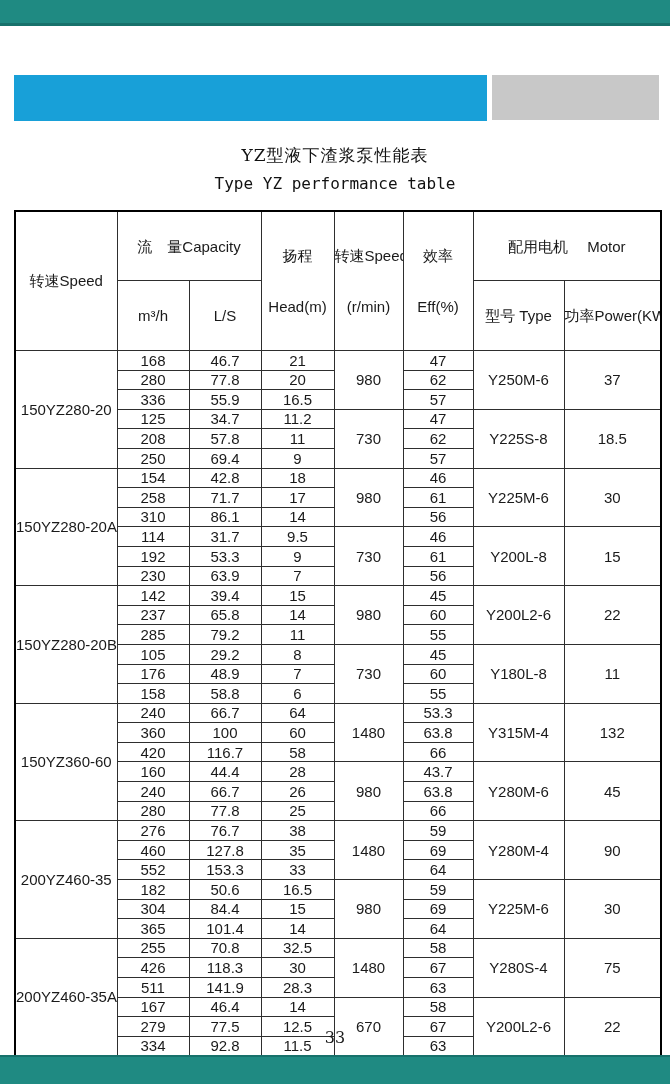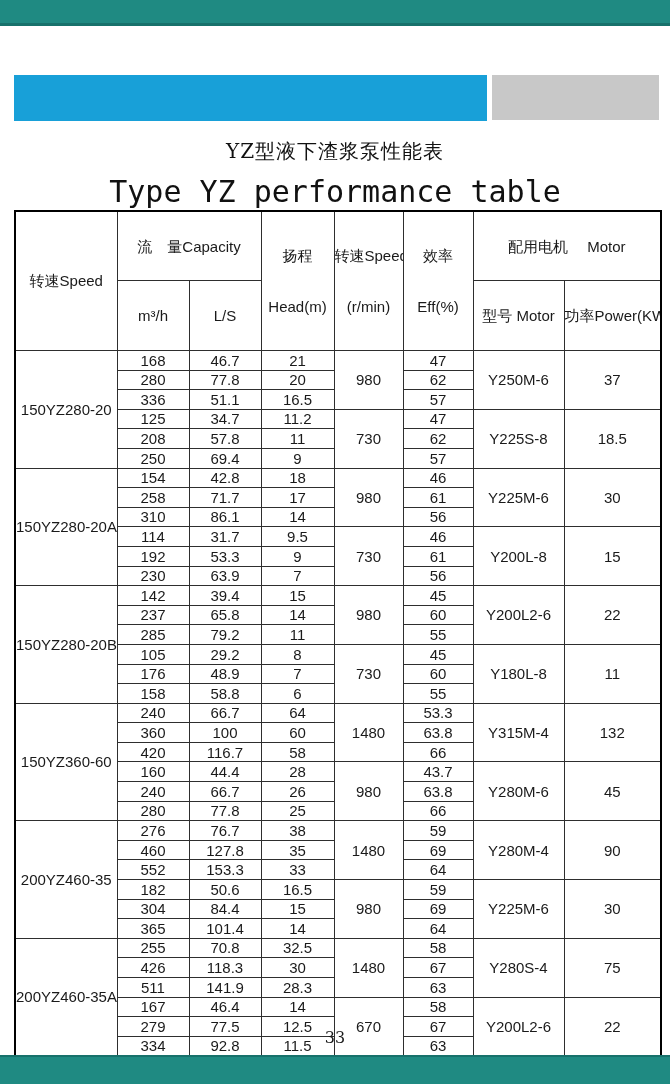--- a/index.html
+++ b/index.html
@@ -24,31 +24,31 @@
   .blue-band{
     position:absolute;left:14px;top:75px;width:473px;height:46px;
     background:#18a0d8;
   }
   .gray-band{
     position:absolute;left:492px;top:75px;width:167px;height:45px;
     background:#c8c8c8;
   }
   
   .title-cn{
-    position:absolute;left:0;top:138px;width:670px;
+    position:absolute;left:0;top:144px;width:670px;
     text-align:center;
     font-family:"DejaVu Serif", serif;
-    font-size:20px;letter-spacing:1px;color:#111;
+    font-size:17px;letter-spacing:1px;color:#111;
     white-space:pre;
   }
   .title-en{
     position:absolute;left:0;top:174px;width:670px;
     text-align:center;
     font-family:"DejaVu Sans Mono", monospace;
-    font-size:30px;color:#111;
+    font-size:16px;color:#111;
     white-space:pre;
   }
   
   .table-wrap{position:absolute;left:14px;top:210px;}
   table.perf{
     border-collapse:collapse;table-layout:fixed;
     width:646px;
     border:2px solid #000;
   }
   table.perf td{
@@ -104,21 +104,21 @@
           </td>
           <td class="hdr-cell hdr-bottom" rowspan="2">
             <span class="hline">效率</span>
             <span class="hline">Eff(%)</span>
           </td>
           <td class="hdr-cell" colspan="2">配用电机　 Motor</td>
         </tr>
         <tr class="hdr">
           <td class="hdr-cell hdr-bottom">m³/h</td>
           <td class="hdr-cell hdr-bottom">L/S</td>
-          <td class="hdr-cell hdr-bottom">型号 Motor</td>
+          <td class="hdr-cell hdr-bottom">型号 Type</td>
           <td class="hdr-cell hdr-bottom">功率Power(KW)</td>
         </tr>
       </tbody>
       <tbody id="perf-body">
           <tr class="data">
             <td rowspan="6" class="model-cell group-top">150YZ280-20</td>
             <td class="num group-top">168</td>
             <td class="num group-top">46.7</td>
             <td class="num group-top">21</td>
             <td rowspan="3" class="num group-top">980</td>
@@ -127,21 +127,21 @@
             <td rowspan="3" class="num group-top">37</td>
           </tr>
           <tr class="data">
             <td class="num">280</td>
             <td class="num">77.8</td>
             <td class="num">20</td>
             <td class="num">62</td>
           </tr>
           <tr class="data">
             <td class="num">336</td>
-            <td class="num">51.1</td>
+            <td class="num">55.9</td>
             <td class="num">16.5</td>
             <td class="num">57</td>
           </tr>
           <tr class="data">
             <td class="num">125</td>
             <td class="num">34.7</td>
             <td class="num">11.2</td>
             <td rowspan="3" class="num">730</td>
             <td class="num">47</td>
             <td rowspan="3" class="num">Y225S-8</td>

